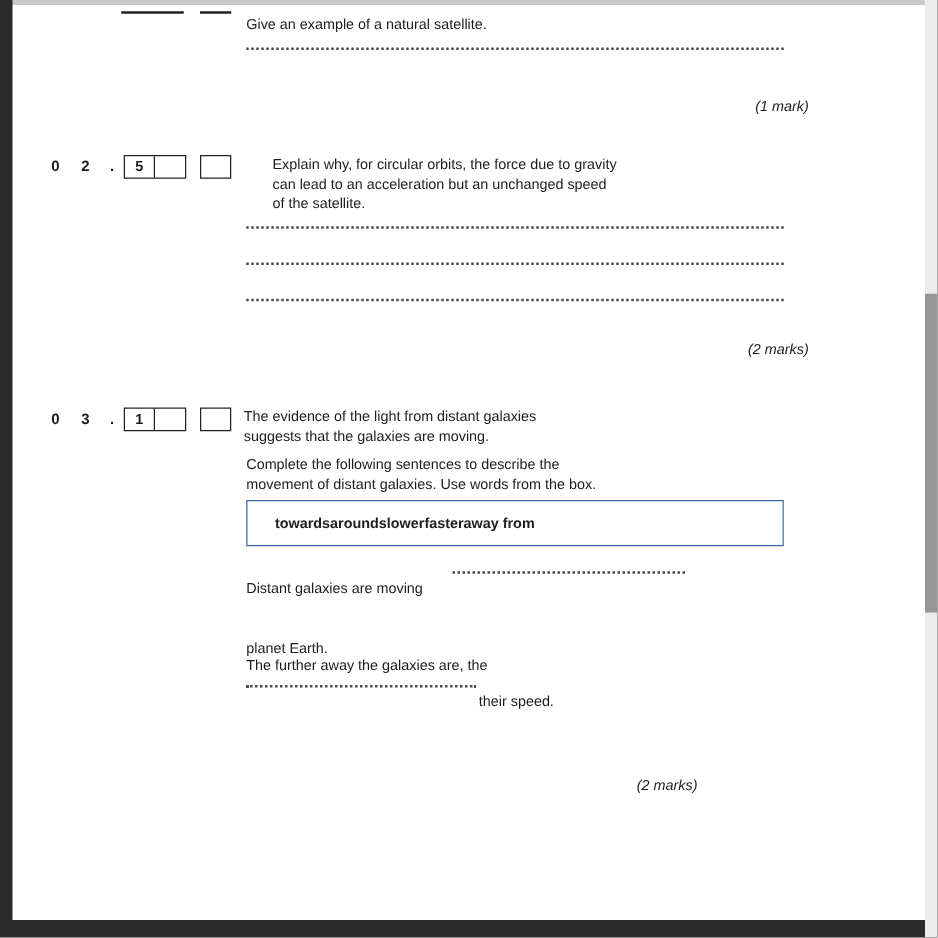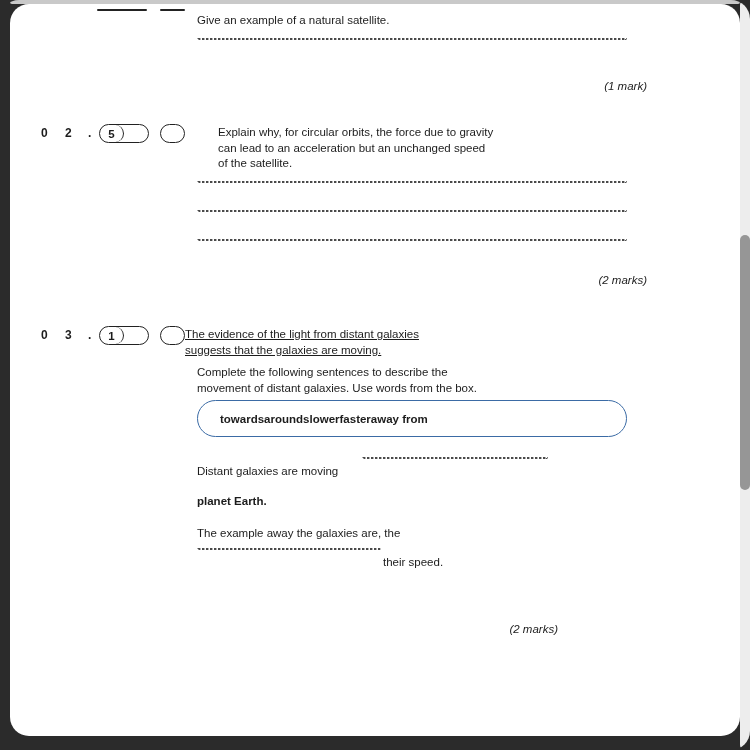--- a/index.html
+++ b/index.html
@@ -6,21 +6,21 @@
     --viewer-bg: #2b2b2b;
     --page-bg: #ffffff;
     --top-edge: #c9c9c9;
     --scroll-track: #ededed;
     --scroll-thumb: #969696;
     --text: #1c1c1c;
     --box-border: #222222;
     --wordbox-border: #3b6ba5;
     --dots: #4a4a4a;
   }
-  * { margin:0; padding:0; box-sizing:border-box;border-radius:19px; }
+  * { margin:0; padding:0; box-sizing:border-box; }
   html,body { width:750px; height:750px; overflow:hidden; }
   body {
     background: var(--viewer-bg);
     font-family: "Liberation Sans", "DejaVu Sans", sans-serif;
     color: var(--text);
   }
   .viewer { position:relative; width:750px; height:750px; }
   .top-edge { position:absolute; left:10px; top:0; width:730px; height:4px; background:var(--top-edge); }
   .page {
     position:absolute; left:10px; top:4px; width:730px; height:732px;
@@ -101,44 +101,44 @@
 
     <div class="qdigit" style="left:31px; top:324px;">0</div>
     <div class="qdigit" style="left:55px; top:324px;">3</div>
     <div class="qdot" style="left:78px; top:324px;">.</div>
     <div class="numbox" style="left:89px; top:322px;">
       <div class="cell">1</div>
       <div class="cell"></div>
     </div>
     <div class="markbox" style="left:150px; top:322px;"></div>
 
-    <div class="abs prompt" style="left:175px; top:323px; width:440px;text-decoration:underline;">
+    <div class="abs prompt" style="left:185px; top:323px; width:440px;">
       <div>The evidence of the light from distant galaxies</div>
       <div>suggests that the galaxies are moving.</div>
     </div>
 
     <div class="abs prompt" style="left:187px; top:361px; width:440px;">
       <div>Complete the following sentences to describe the</div>
       <div>movement of distant galaxies. Use words from the box.</div>
     </div>
 
     <div class="wordbox">
       <span>towards</span>
       <span>around</span>
       <span>slower</span>
       <span>faster</span>
       <span>away from</span>
     </div>
 
     <div class="abs prompt" style="left:187px; top:460px;">Distant galaxies are moving</div>
     <div class="dotline" style="left:352px; top:453px; width:186px;"></div>
 
-    <div class="abs prompt" style="left:187px; top:490px;font-weight:bold;">planet Earth.</div>
+    <div class="abs prompt" style="left:187px; top:508px;">planet Earth.</div>
 
-    <div class="abs prompt" style="left:187px; top:522px;">The example away the galaxies are, the</div>
+    <div class="abs prompt" style="left:187px; top:522px;">The further away the galaxies are, the</div>
     <div class="dotline" style="left:187px; top:544px; width:184px;"></div>
     <div class="abs prompt" style="left:373px; top:551px;text-align:right;">their speed.</div>
 
     <div class="abs marks" style="left:348px; top:619px;">(2 marks)</div>
 
   </div>
 
   <div class="scrollbar">
     <div class="scroll-thumb"></div>
   </div>

